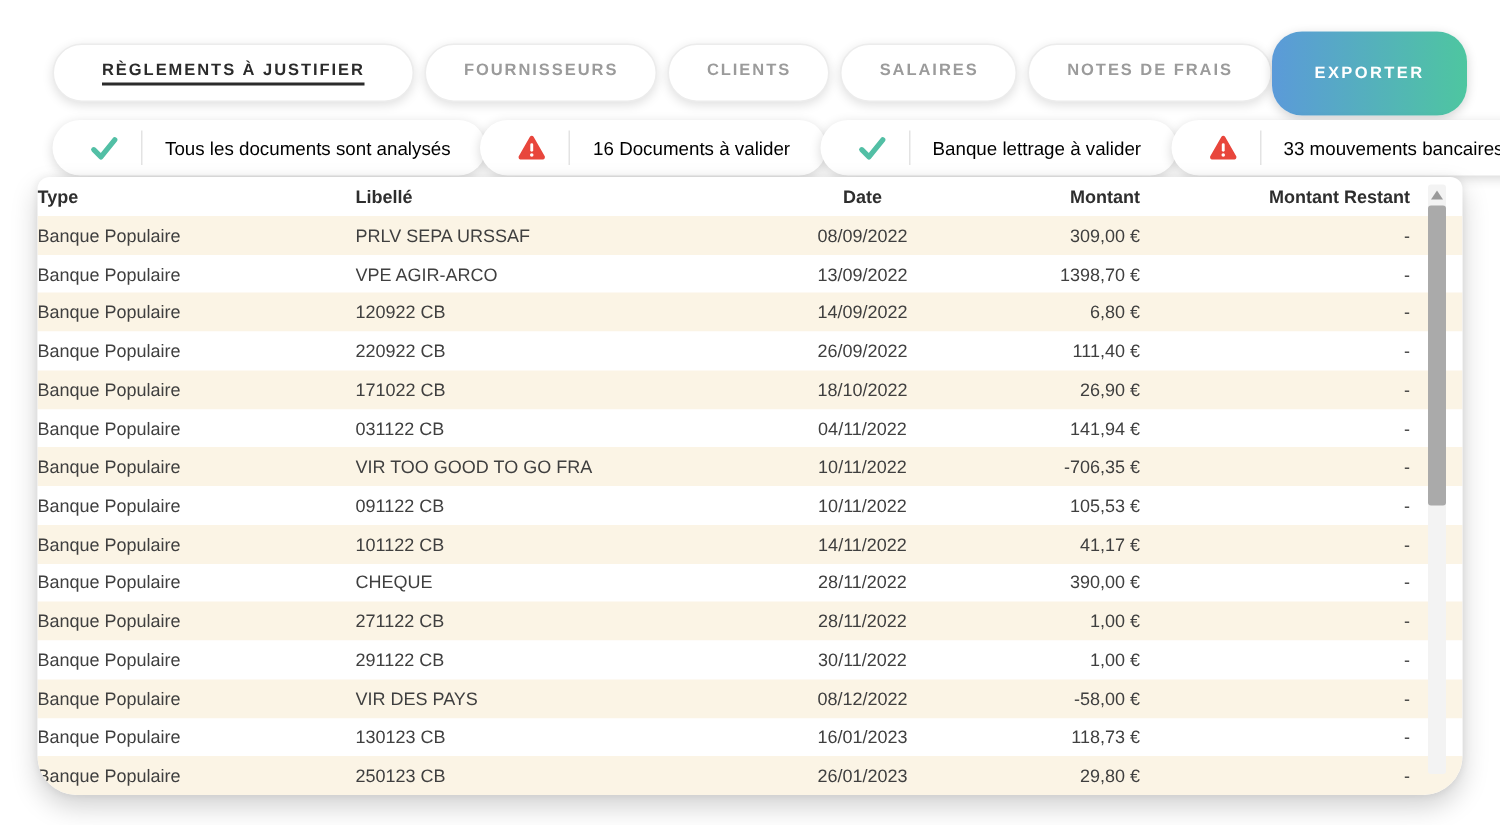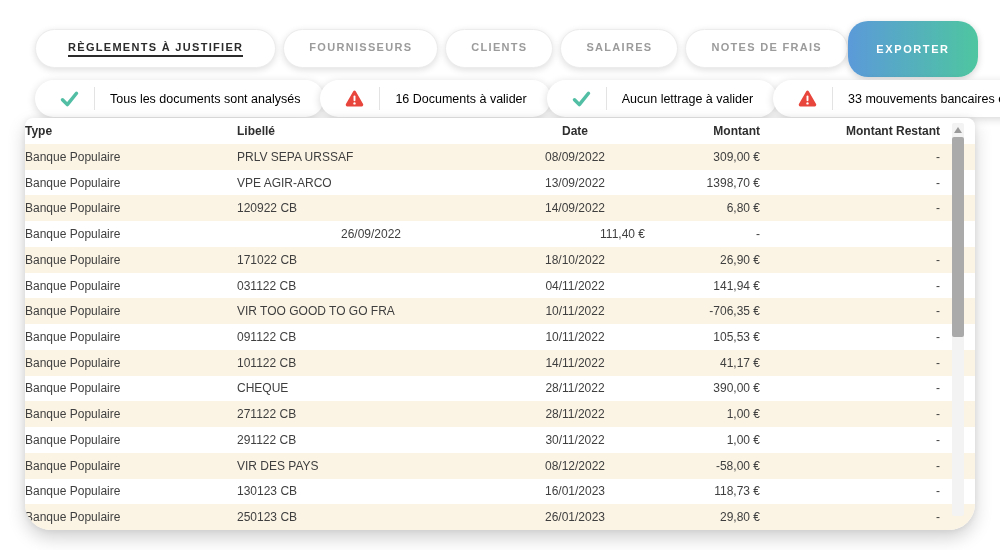--- a/index.html
+++ b/index.html
@@ -123,21 +123,21 @@
             <circle cx="12" cy="17.6" r="1.35" fill="#ffffff"></circle>
           </svg></span>
         <span class="b-divider"></span>
         <span class="b-text">16 Documents à valider</span>
       </div>
       <div class="badge">
         <span class="b-icon"><svg viewBox="0 0 24 24">
             <path d="M4 13.5 L9.5 19 L20 6" fill="none" stroke="#52BFA5" stroke-width="4" stroke-linecap="round" stroke-linejoin="round"></path>
           </svg></span>
         <span class="b-divider"></span>
-        <span class="b-text">Aucun lettrage à valider</span>
+        <span class="b-text">Banque lettrage à valider</span>
       </div>
       <div class="badge">
         <span class="b-icon"><svg viewBox="0 0 24 24">
             <path d="M10.6 3.6 L2.2 18.2 c-.7 1.2.2 2.8 1.6 2.8 h16.4 c1.4 0 2.3-1.6 1.6-2.8 L13.4 3.6 c-.6-1.1-2.2-1.1-2.8 0 Z" fill="#E8463C"></path>
             <rect x="10.9" y="8.6" width="2.2" height="6.4" rx="1.1" fill="#ffffff"></rect>
             <circle cx="12" cy="17.6" r="1.35" fill="#ffffff"></circle>
           </svg></span>
         <span class="b-divider"></span>
         <span class="b-text">33 mouvements bancaires en compte d'attente</span>
       </div>
@@ -168,20 +168,21 @@
         </div>
         <div class="trow odd">
           <div class="td col-type">Banque Populaire</div>
           <div class="td col-label">120922 CB</div>
           <div class="td col-date">14/09/2022</div>
           <div class="td col-amount">6,80 €</div>
           <div class="td col-rest">-</div>
         </div>
         <div class="trow even">
           <div class="td col-type">Banque Populaire</div>
+          <div class="td col-label">220922 CB</div>
           <div class="td col-date">26/09/2022</div>
           <div class="td col-amount">111,40 €</div>
           <div class="td col-rest">-</div>
         </div>
         <div class="trow odd">
           <div class="td col-type">Banque Populaire</div>
           <div class="td col-label">171022 CB</div>
           <div class="td col-date">18/10/2022</div>
           <div class="td col-amount">26,90 €</div>
           <div class="td col-rest">-</div>

